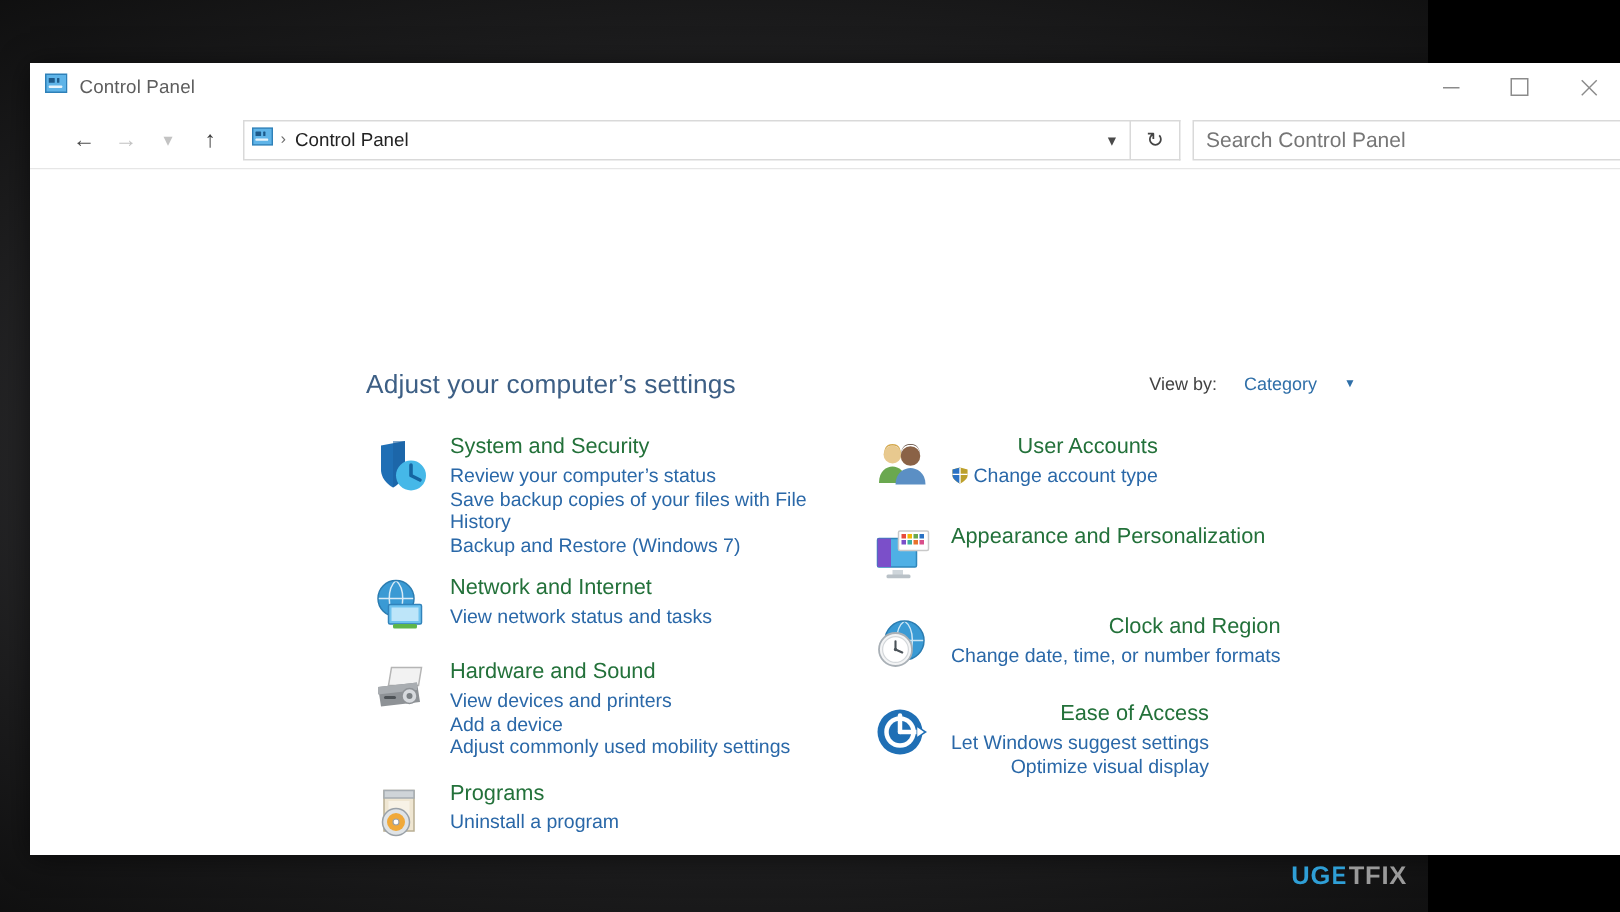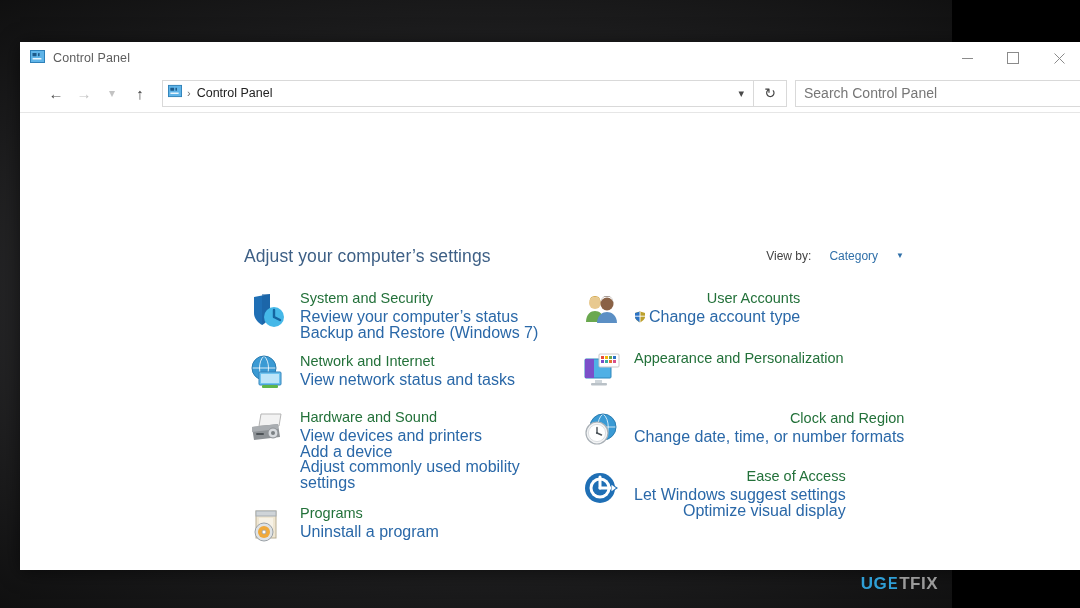--- a/index.html
+++ b/index.html
@@ -91,21 +91,21 @@
   .col-right{left:562px;width:340px;text-align:right;}
   .cat{display:flex;margin-bottom:14px;}
   .cat-icon{width:44px;flex:0 0 44px;display:flex;justify-content:flex-start;padding-top:2px;}
   .cat-body{padding-left:8px;}
   .cat-title{
     font-size:14.5px;color:#23713a;line-height:18px;margin-bottom:2px;
     display:inline-block;
   }
   .col-right .cat-title{color:#23713a;}
   .cat-link{
-    font-size:16px;color:#2a68a8;line-height:15.5px;display:block;
+    font-size:13px;color:#2a68a8;line-height:15.5px;display:block;
   }
   .cat-link.with-shield{display:flex;align-items:center;gap:3px;}
   
   .g-sys{margin-bottom:12px;}
   .g-net{margin-bottom:14px;}
   .g-hw{margin-bottom:14px;}
   .g-ua{margin-bottom:18px;}
   .g-app{margin-bottom:18px;}
   .g-clock{margin-bottom:16px;}
   
@@ -198,20 +198,21 @@
               <svg width="40" height="40" viewBox="0 0 40 40">
                 <path d="M6 6 L22 3 L22 22 C22 30 14 34 14 34 C14 34 6 30 6 22 Z" fill="#1f6fb5"></path>
                 <path d="M22 3 L22 22 C22 30 14 34 14 34 L14 3 Z" fill="#1a5e9e" opacity="0.55"></path>
                 <circle cx="26" cy="26" r="10" fill="#45b8e8"></circle>
                 <path d="M26 26 L26 19 M26 26 L32 29" stroke="#1565a0" stroke-width="2.4" stroke-linecap="round" fill="none"></path>
               </svg>
             </div>
             <div class="cat-body">
               <span class="cat-title">System and Security</span>
               <a class="cat-link">Review your computer’s status</a>
+              <a class="cat-link">Save backup copies of your files with File History</a>
               <a class="cat-link">Backup and Restore (Windows 7)</a>
             </div>
           </div>
 
           <div class="cat g-net">
             <div class="cat-icon">
               <svg width="40" height="40" viewBox="0 0 40 40">
                 <circle cx="16" cy="14" r="12" fill="#3a9ad4"></circle>
                 <path d="M4 14 H28 M16 2 C10 7 10 21 16 26 M16 2 C22 7 22 21 16 26" stroke="#ffffff" stroke-width="1" fill="none" opacity="0.8"></path>
                 <circle cx="16" cy="14" r="12" fill="none" stroke="#2b7cb0" stroke-width="1"></circle>

